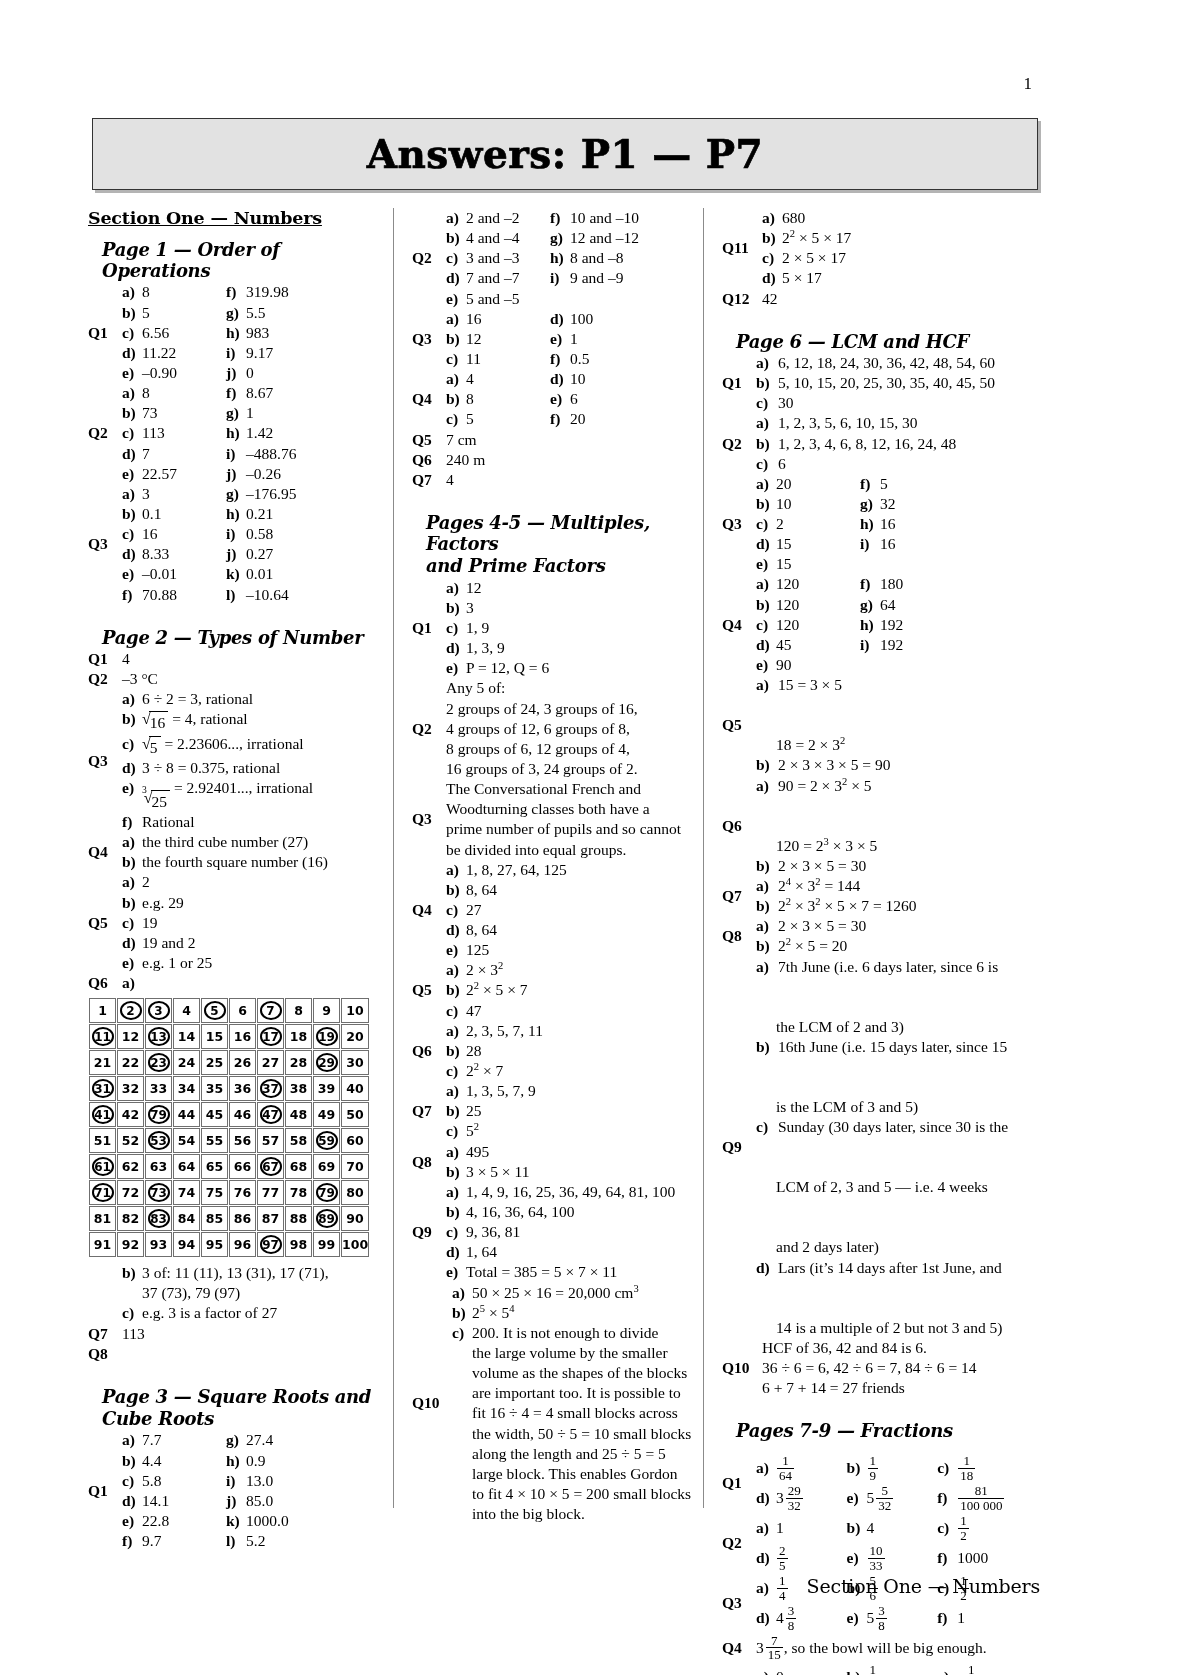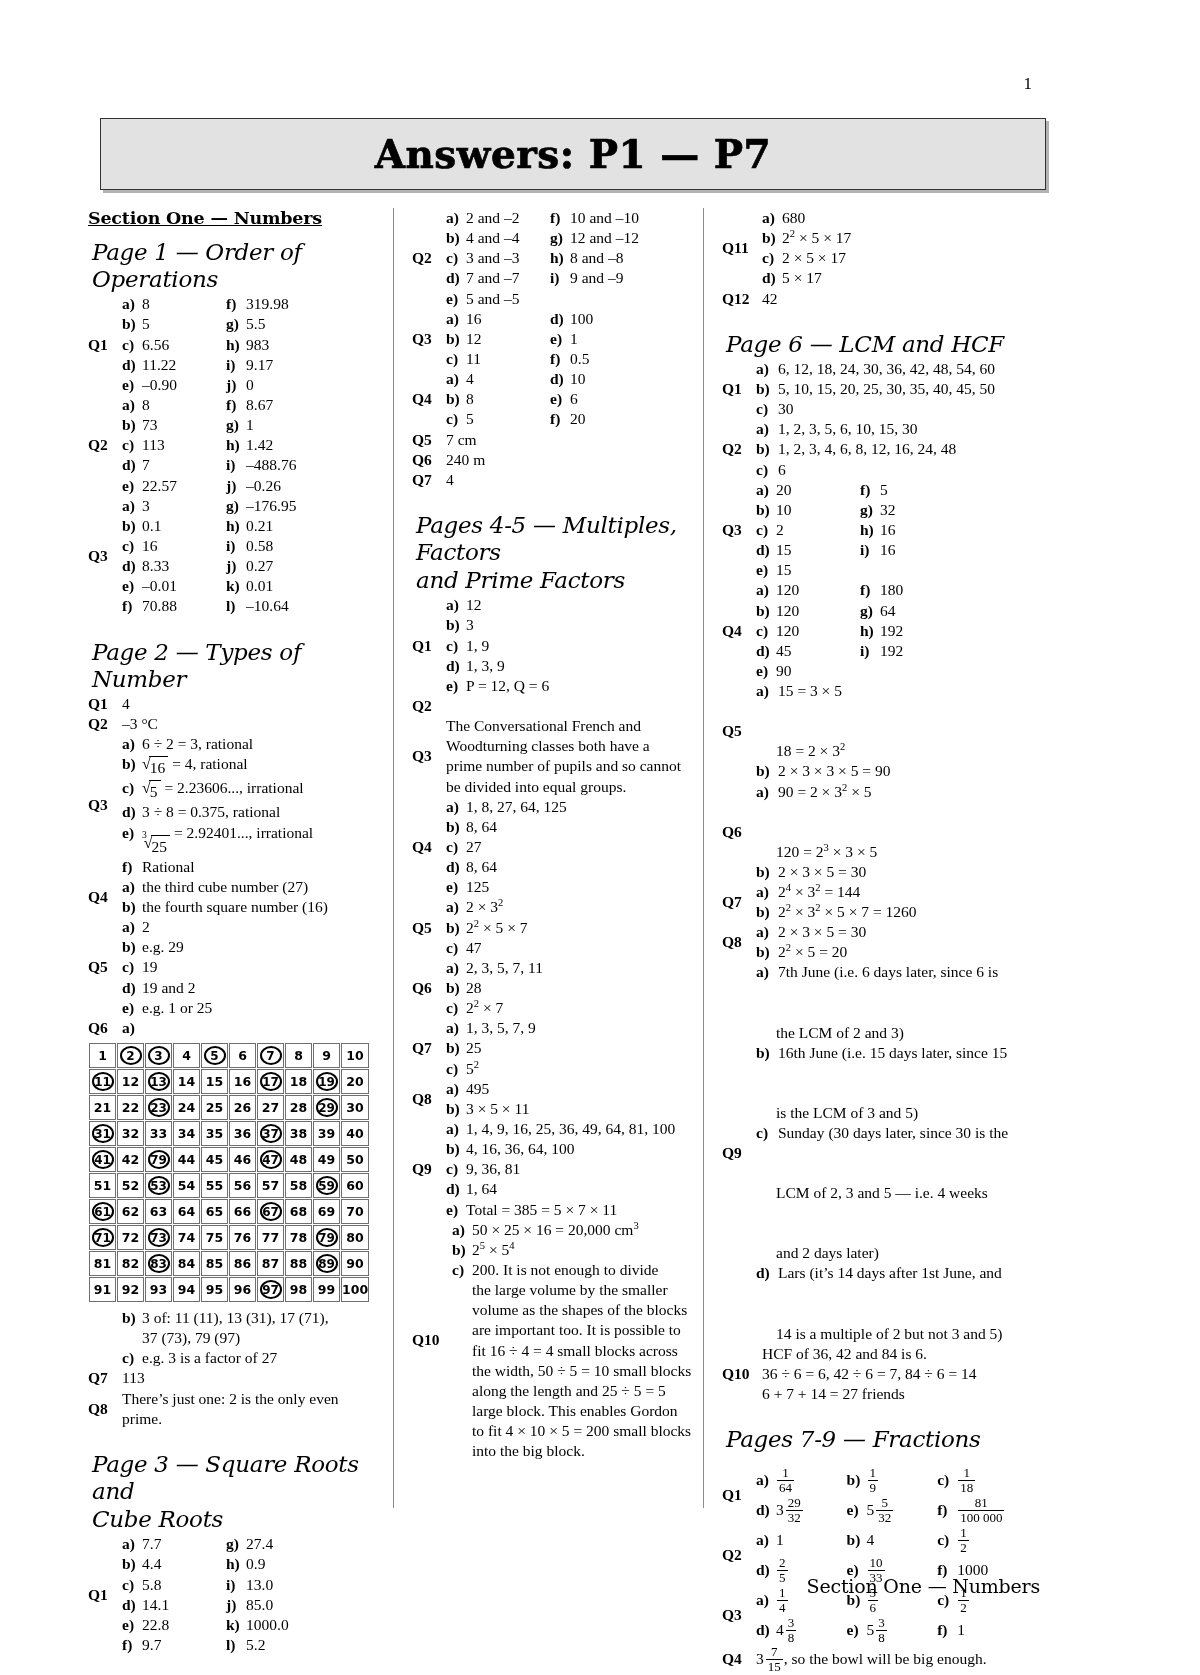--- a/index.html
+++ b/index.html
@@ -10,21 +10,21 @@
     font-family:"Liberation Serif", serif;
     color:#000;
     position:relative;
     overflow:hidden;
   }
   .page-num {
     position:absolute; top:74px; right:168px;
     font-size:17px; font-family:"Liberation Serif", serif;
   }
   .title-bar {
-    position:absolute; left:100px; top:118px; width:946px; height:72px;
+    position:absolute; left:92px; top:118px; width:946px; height:72px;
     background:#e2e2e2;
     border:1px solid #333;
     box-shadow:3px 3px 0 #b4b4b4;
     display:flex; align-items:center; justify-content:center;
   }
   .title-bar .title {
     font-family:"DejaVu Serif", serif;
     font-weight:bold;
     font-size:39px;
     letter-spacing:0.5px;
@@ -40,22 +40,22 @@
   .col.c3 { width:335px; }
 
   .sec-head {
     font-family:"DejaVu Serif", serif;
     font-weight:bold; font-size:17.5px;
     text-decoration:underline;
     margin:0 0 11px 0; letter-spacing:-0.2px;
   }
   .pg-head {
     font-family:"DejaVu Serif", serif;
-    font-weight:normal; font-style:italic; font-size:23px;
-    margin:0 0 1px 4px; letter-spacing:-0.3px; line-height:1.18;
+    font-weight:bold; font-style:italic; font-size:18px;
+    margin:0 0 1px 14px; letter-spacing:-0.3px; line-height:1.18;
   }
   .gap { height:22px; }
   .gap-s { height:11px; }
 
   
   .q { display:flex; font-size:15.5px; line-height:1.30;align-items:center; }
   .qn { width:34px; font-weight:bold; flex:none; font-family:"Liberation Serif", serif;}
   .qn.wide { width:40px; }
   .qbody { flex:1; }
   .ql { display:flex; }
@@ -524,24 +524,20 @@
           <span class="val">e.g. 3 is a factor of 27</span>
           </div>
       </div>
     </div>
     <div class="q">
       <div class="qn">Q7</div>
       <div class="qbody"><span>113</span></div>
     </div>
     <div class="q">
       <div class="qn">Q8</div>
-      <div class="qbody">
-        <div>There’s just one: 2 is the only even</div>
-        <div>prime.</div>
-      </div>
     </div>
 
     <div class="gap"></div>
     <div class="pg-head">Page 3 — Square Roots and</div>
     <div class="pg-head">Cube Roots</div>
 
     <div class="q">
       <div class="qn">Q1</div>
       <div class="qbody twocol">
         <div class="side">
@@ -749,20 +745,29 @@
             <span class="val">1, 3, 9</span>
           </div>
           <div class="ql">
             <span class="lbl">e)</span>
             <span class="val">P = 12, Q = 6</span>
           </div>
         </div>
     </div>
     <div class="q">
       <div class="qn">Q2</div>
+      <div class="qbody">
+        <div>Any 5 of:</div>
+        <div>
+            <div>2 groups of 24, 3 groups of 16,</div>
+            <div>4 groups of 12, 6 groups of 8,</div>
+            <div>8 groups of 6, 12 groups of 4,</div>
+            <div>16 groups of 3, 24 groups of 2.</div>
+          </div>
+      </div>
     </div>
     <div class="q">
       <div class="qn">Q3</div>
       <div class="qbody">
           <div>The Conversational French and</div>
           <div>Woodturning classes both have a</div>
           <div>prime number of pupils and so cannot</div>
           <div>be divided into equal groups.</div>
         </div>
     </div>

